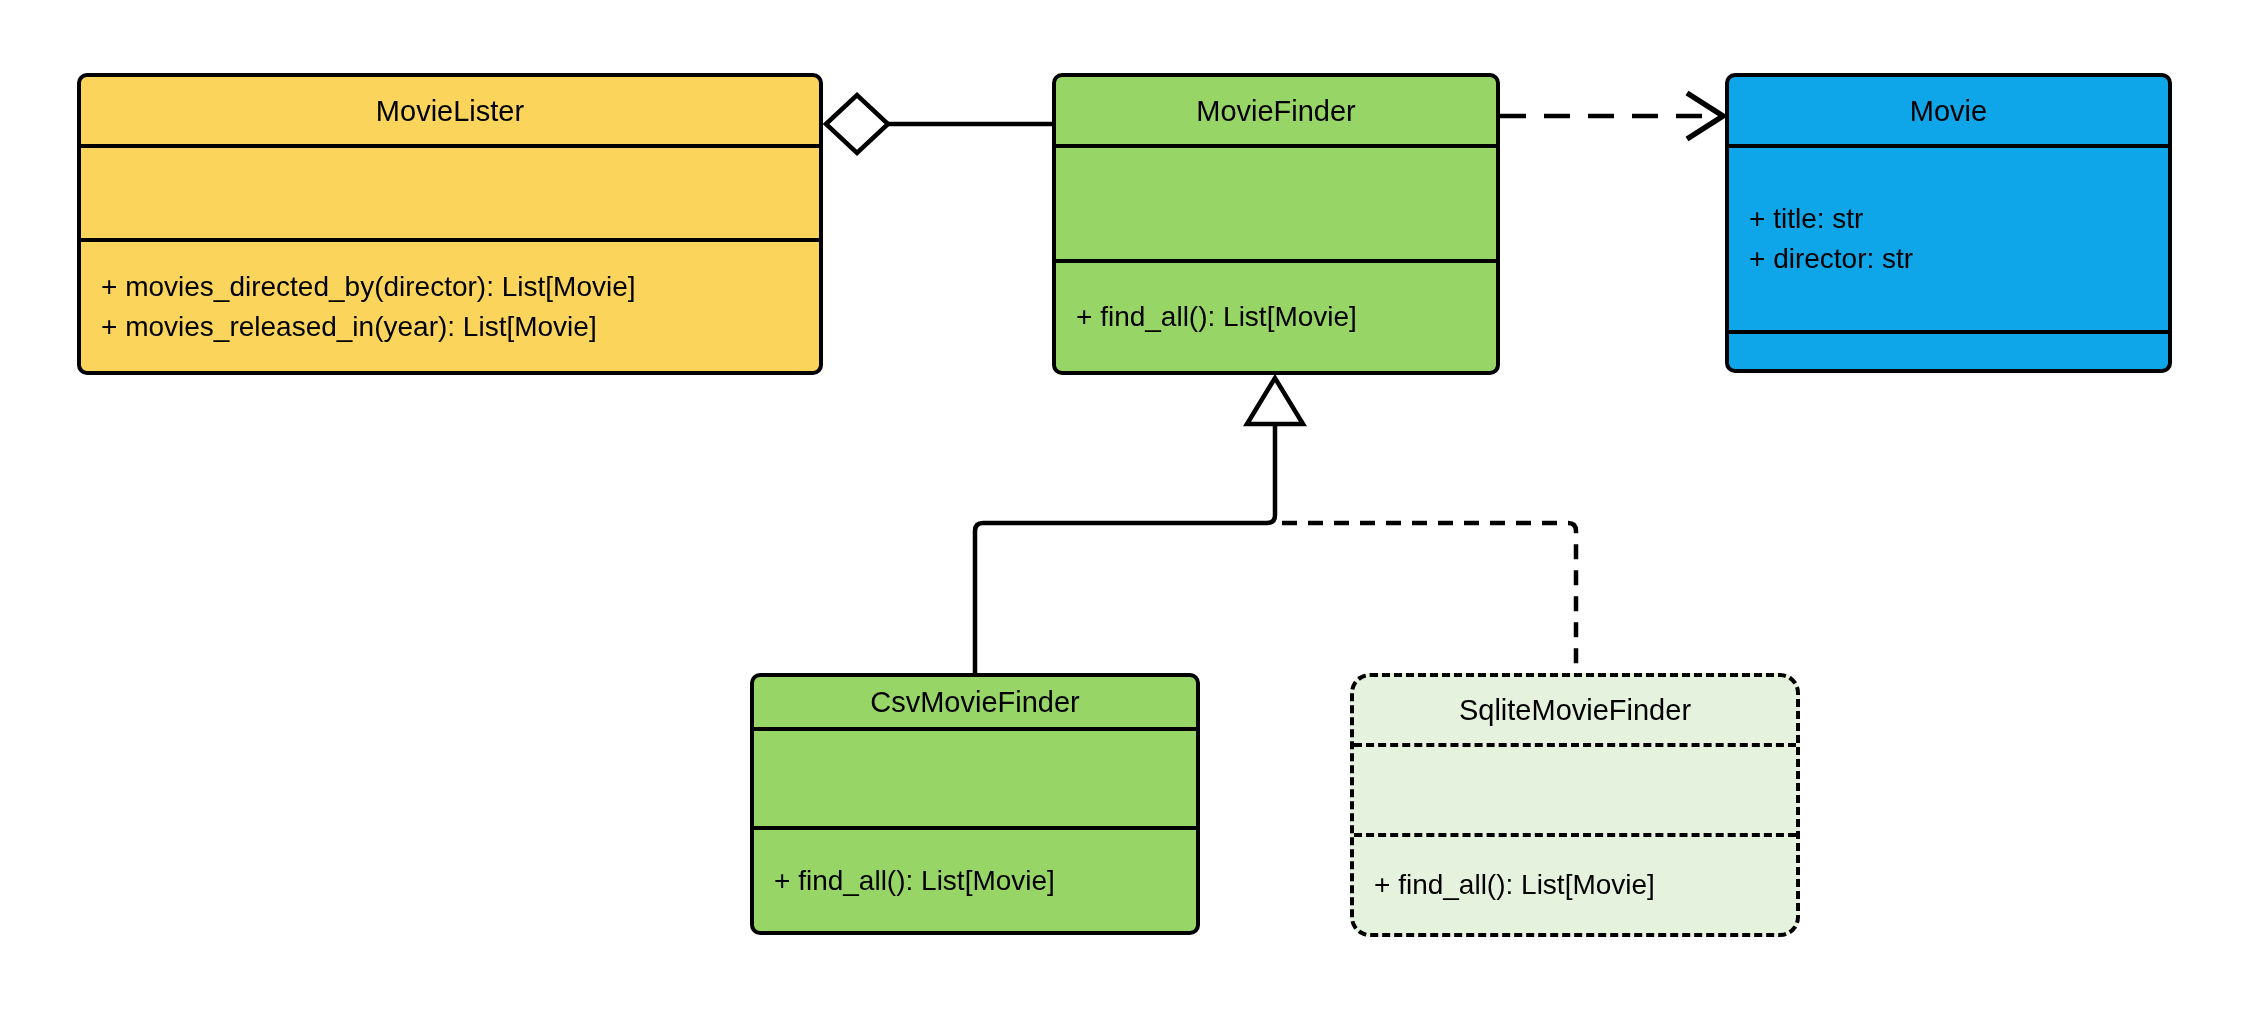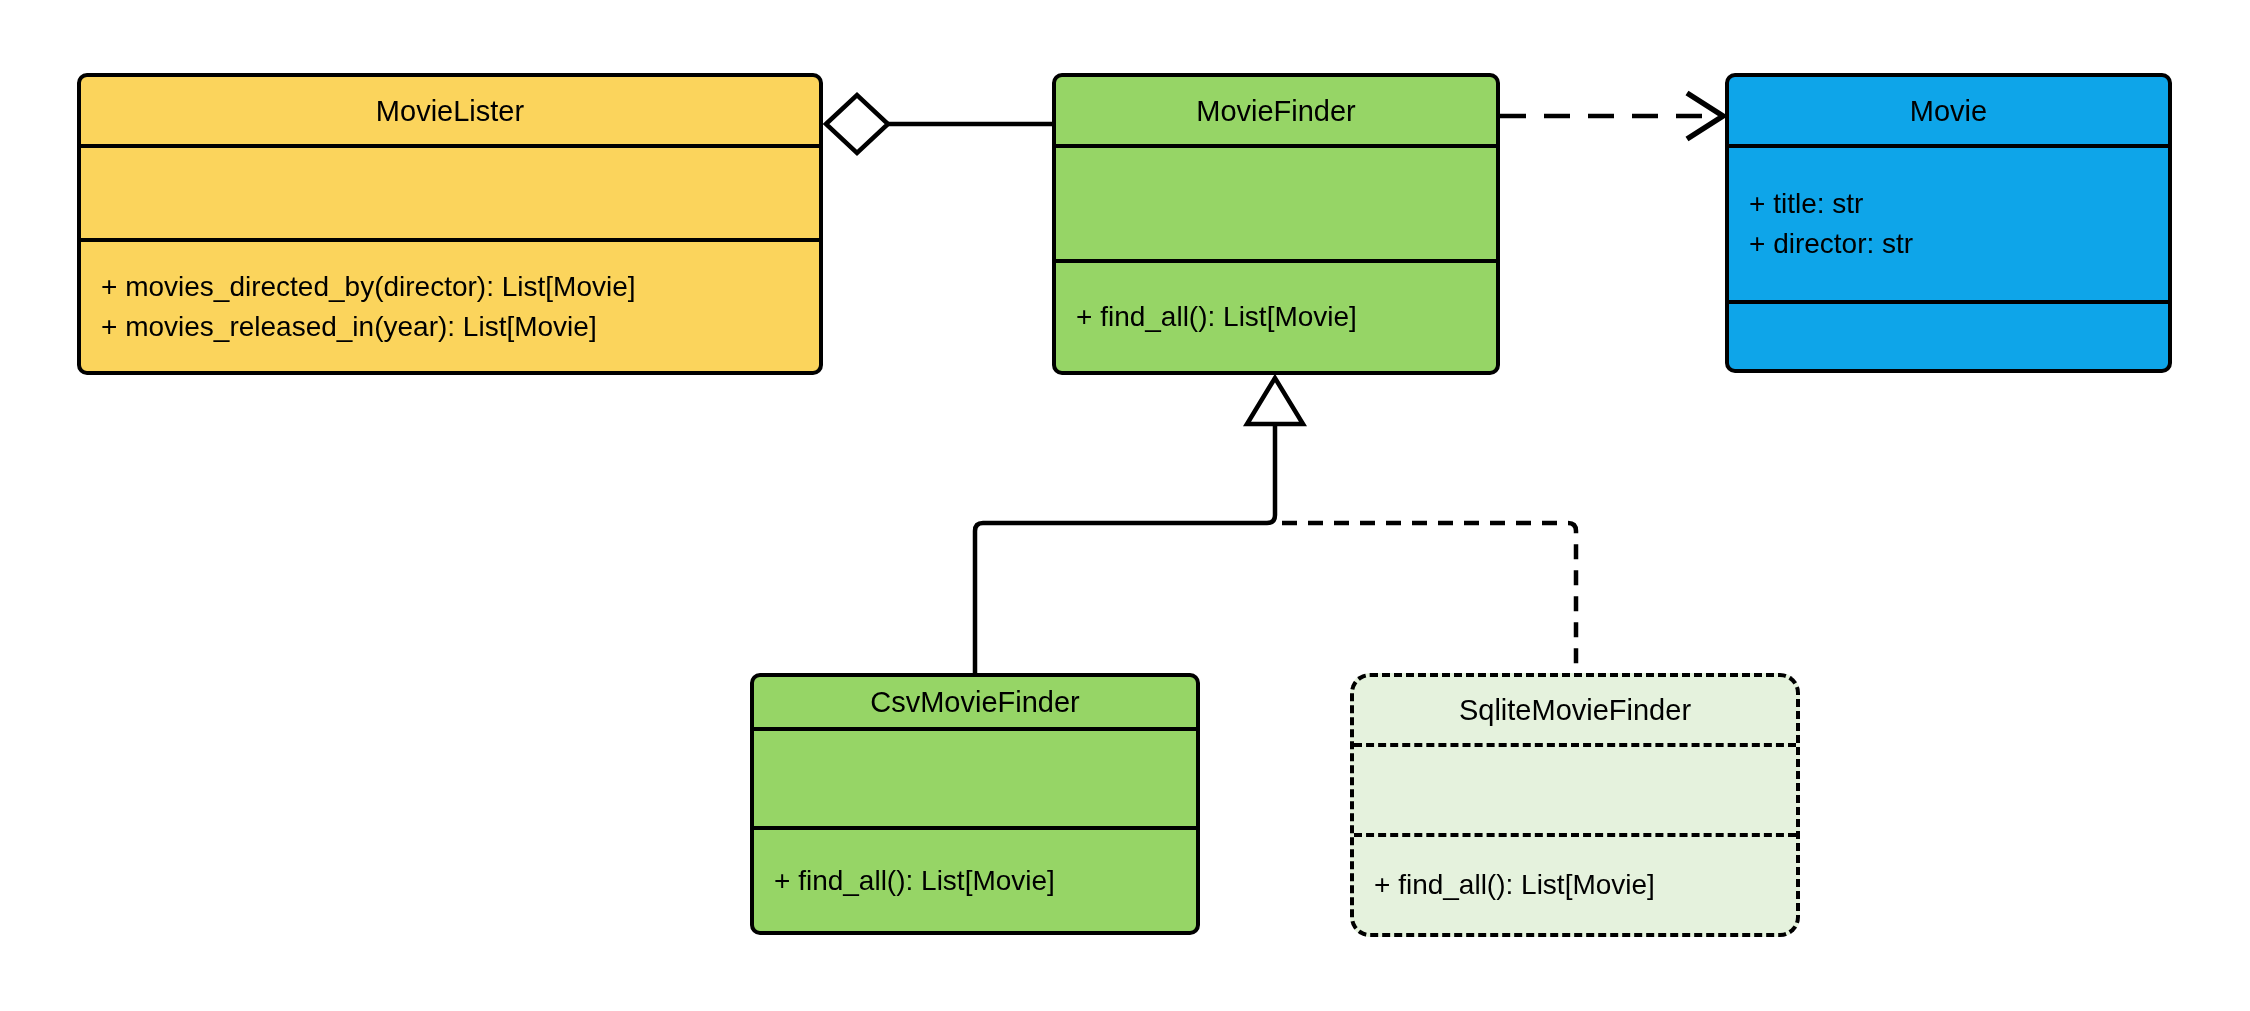--- a/index.html
+++ b/index.html
@@ -101,21 +101,21 @@
   <div class="uml-class" style="left: 1052px; top: 73px; width: 448px; height: 302px; background-color: rgb(150, 213, 102);">
     <div class="compartment title" style="height:67px;">MovieFinder</div>
     <div class="compartment attrs" style="height:115px;"></div>
     <div class="compartment methods">
       <div class="member">+ find_all(): List[Movie]</div>
     </div>
   </div>
 
   <div class="uml-class" style="left: 1725px; top: 73px; width: 447px; height: 300px; background-color: #0ea5e9;">
     <div class="compartment title" style="height:67px;">Movie</div>
-    <div class="compartment attrs" style="height:156px;">
+    <div class="compartment attrs" style="height:186px;">
       <div class="member">+ title: str</div>
       <div class="member">+ director: str</div>
     </div>
     <div class="compartment methods"></div>
   </div>
 
   <div class="uml-class" style="left: 750px; top: 673px; width: 450px; height: 262px; background-color: rgb(150, 213, 102);">
     <div class="compartment title" style="height:50px;">CsvMovieFinder</div>
     <div class="compartment attrs" style="height:99px;"></div>
     <div class="compartment methods">

